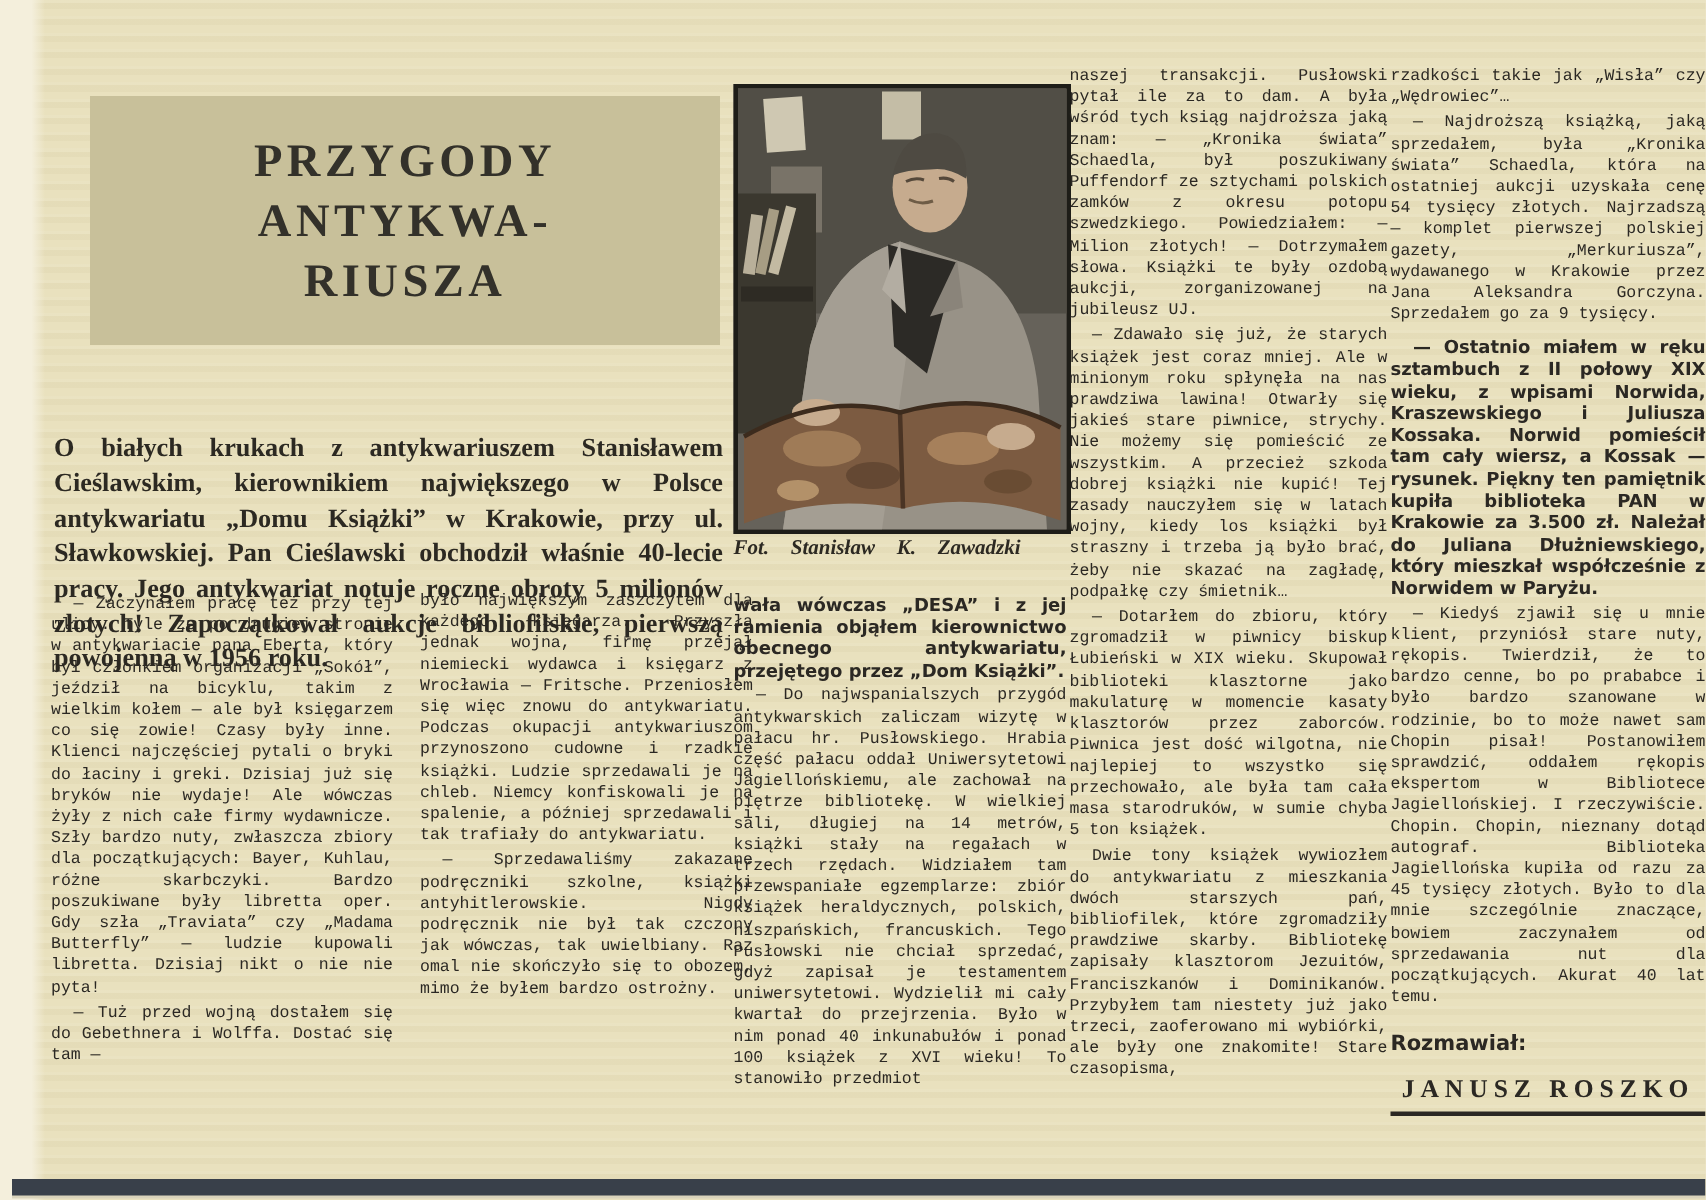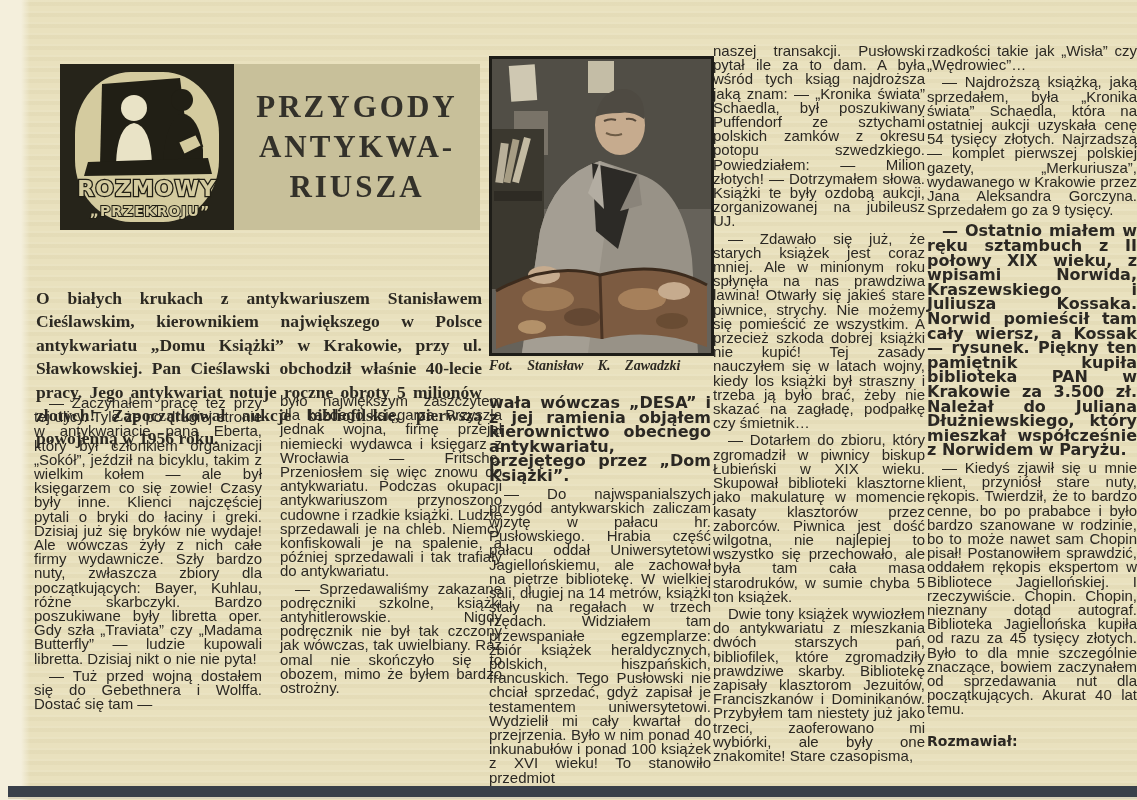--- a/index.html
+++ b/index.html
@@ -38,56 +38,41 @@
     font-family:"Liberation Serif", serif;font-style:italic;font-weight:700;
     font-size:14px;color:#2c2922;word-spacing:11px;white-space:nowrap;}
   
   .col{position:absolute;text-align:justify;color:#2b2823;}
   .col-1{left:34px;top:396px;width:228px;}
   .col-2{left:280px;top:394px;width:222px;}
   .col-3{left:489px;top:389px;width:222px;}
   .col-4{left:713px;top:44px;width:212px;}
   .col-5{left:927px;top:44px;width:210px;}
   p.para{margin:0 0 3px 0;}
-  p.normal{font-family:Liberation Sans, sans-serif;font-size:15px;line-height:14.2px;}
+  p.normal{font-family:Liberation Mono, monospace;font-size:11px;line-height:14.2px;}
   p.boldsans{font-family:"DejaVu Sans", sans-serif;font-weight:700;
-    font-size:16px;line-height:14.6px;margin-top:7px;}
+    font-size:12px;line-height:14.6px;margin-top:7px;}
   p.indent{text-indent:15px;}
   
   .byline{margin-top:16px;}
   .byline-label{display:block;text-align:left;
     font-family:"DejaVu Sans", sans-serif;font-weight:700;font-size:14px;color:#2b2823;
     margin:0 0 12px 0;}
   .byline-name{display:block;text-align:center;white-space:nowrap;
     font-family:"Liberation Serif", serif;font-weight:700;font-size:17px;
     letter-spacing:4px;color:#2b2823;
     border-bottom:3px solid #2b2823;padding-bottom:5px;}
 </style>
 </head>
 <body>
 
 <div class="sheet">
   <div class="edge-left"></div>
 
   <div class="masthead">
-    <div class="logo-box">
-      <svg width="174" height="166" viewBox="0 0 174 166">
-        <rect x="0" y="0" width="174" height="166" fill="#26241a"></rect>
-        <rect x="15" y="8" width="144" height="150" rx="56" ry="62" fill="#d4cb9f"></rect>
-        <polygon points="42,20 120,14 130,96 40,101" fill="#211f15"></polygon>
-        <circle cx="74" cy="44" r="13" fill="#e9e3c6"></circle>
-        <path d="M56,101 Q57,62 74,59 Q91,62 92,101 Z" fill="#e9e3c6"></path>
-        <circle cx="122" cy="36" r="11" fill="#211f15"></circle>
-        <path d="M103,96 Q106,56 122,49 Q140,53 143,86 L143,98 Z" fill="#211f15"></path>
-        <path d="M28,98 L148,94 L152,110 L24,112 Z" fill="#211f15"></path>
-        <path d="M118,78 l18,-8 l6,12 l-18,9 Z" fill="#d4cb9f" stroke="#211f15" stroke-width="2"></path>
-        <text x="87" y="132" text-anchor="middle" font-family="DejaVu Sans, sans-serif" font-weight="bold" font-size="22" letter-spacing="1" fill="#d4cb9f" stroke="#211f15" stroke-width="2.6" style="paint-order:stroke">ROZMOWY</text>
-        <text x="90" y="152" text-anchor="middle" font-family="DejaVu Sans, sans-serif" font-weight="bold" font-size="14" letter-spacing="1" fill="#d4cb9f" stroke="#211f15" stroke-width="2" style="paint-order:stroke">„PRZEKROJU”</text>
-      </svg>
-    </div>
     <div class="title-box">
       <span class="title-line">PRZYGODY</span>
       <span class="title-line">ANTYKWA-</span>
       <span class="title-line">RIUSZA</span>
     </div>
   </div>
 
   <div class="lead">O białych krukach z antykwariuszem Stanisławem Cieślawskim, kierownikiem największego w Polsce antykwariatu „Domu Książki” w Krakowie, przy ul. Sławkowskiej. Pan Cieślawski obchodził właśnie 40-lecie pracy. Jego antykwariat notuje roczne obroty 5 milionów złotych! Zapoczątkował aukcje bibliofilskie, pierwszą powojenną w 1956 roku.</div>
 
   <div class="photo-frame">
@@ -143,17 +128,18 @@
       <p class="para normal indent">— Dotarłem do zbioru, który zgromadził w piwnicy biskup Łubieński w XIX wieku. Skupował biblioteki klasztorne jako makulaturę w momencie kasaty klasztorów przez zaborców. Piwnica jest dość wilgotna, nie najlepiej to wszystko się przechowało, ale była tam cała masa starodruków, w sumie chyba 5 ton książek.</p>
       <p class="para normal indent">Dwie tony książek wywiozłem do antykwariatu z mieszkania dwóch starszych pań, bibliofilek, które zgromadziły prawdziwe skarby. Bibliotekę zapisały klasztorom Jezuitów, Franciszkanów i Dominikanów. Przybyłem tam niestety już jako trzeci, zaoferowano mi wybiórki, ale były one znakomite! Stare czasopisma,</p>
     </div>
   <div class="col col-5">
     <p class="para normal">rzadkości takie jak „Wisła” czy „Wędrowiec”…</p>
       <p class="para normal indent">— Najdroższą książką, jaką sprzedałem, była „Kronika świata” Schaedla, która na ostatniej aukcji uzyskała cenę 54 tysięcy złotych. Najrzadszą — komplet pierwszej polskiej gazety, „Merkuriusza”, wydawanego w Krakowie przez Jana Aleksandra Gorczyna. Sprzedałem go za 9 tysięcy.</p>
       <p class="para boldsans indent">— Ostatnio miałem w ręku sztambuch z II połowy XIX wieku, z wpisami Norwida, Kraszewskiego i Juliusza Kossaka. Norwid pomieścił tam cały wiersz, a Kossak — rysunek. Piękny ten pamiętnik kupiła biblioteka PAN w Krakowie za 3.500 zł. Należał do Juliana Dłużniewskiego, który mieszkał współcześnie z Norwidem w Paryżu.</p>
       <p class="para normal indent">— Kiedyś zjawił się u mnie klient, przyniósł stare nuty, rękopis. Twierdził, że to bardzo cenne, bo po prababce i było bardzo szanowane w rodzinie, bo to może nawet sam Chopin pisał! Postanowiłem sprawdzić, oddałem rękopis ekspertom w Bibliotece Jagiellońskiej. I rzeczywiście. Chopin. Chopin, nieznany dotąd autograf. Biblioteka Jagiellońska kupiła od razu za 45 tysięcy złotych. Było to dla mnie szczególnie znaczące, bowiem zaczynałem od sprzedawania nut dla początkujących. Akurat 40 lat temu.</p>
       <div class="byline">
       <span class="byline-label">Rozmawiał:</span>
+      <span class="byline-name">JANUSZ ROSZKO</span>
     </div>
   </div>
 
   <div class="bottom-bar"></div>
 </div>
 
 </body></html>

